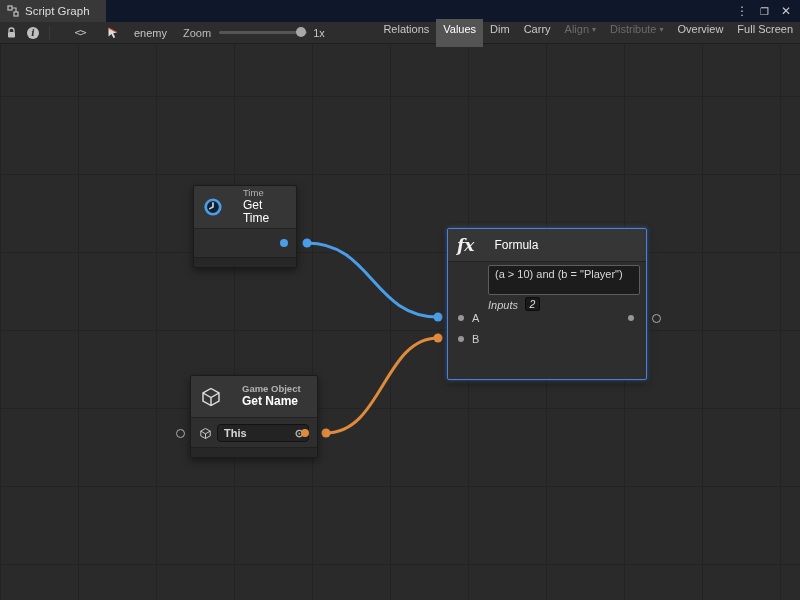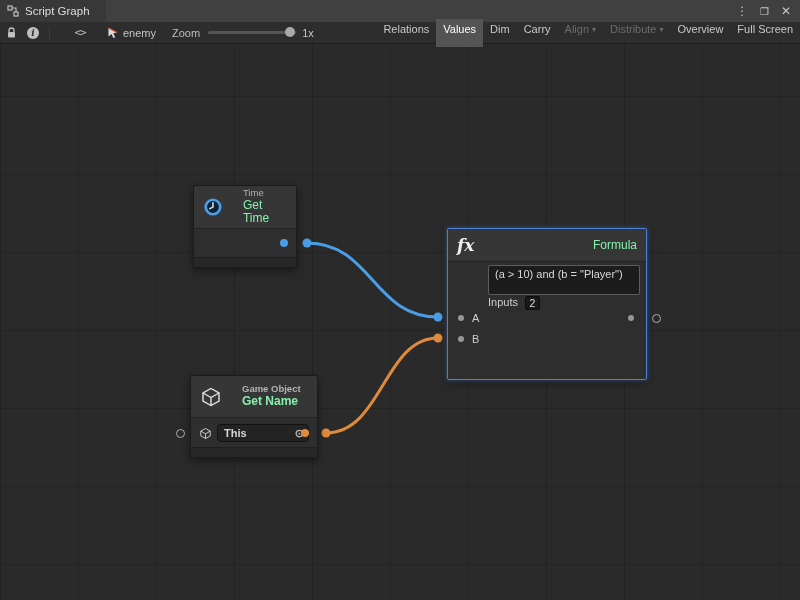--- a/index.html
+++ b/index.html
@@ -1,29 +1,29 @@
 <!DOCTYPE html>
 <html><head>
 <meta charset="utf-8">
 <style>
   * { margin:0; padding:0; box-sizing:border-box; }
   html,body { width:800px; height:600px; overflow:hidden; }
   body { position:relative; background:#2a2a2a; font-family:"Liberation Sans",sans-serif; -webkit-font-smoothing:antialiased; }
 
   
-  .titlebar { position:absolute; top:0; left:0; right:0; height:22px; background:#404040; display:flex; align-items:center; z-index:30; }
+  .titlebar { position:absolute; top:0; left:0; right:0; height:22px; background:#0f172a; display:flex; align-items:center; z-index:30; }
   .tab { height:22px; display:flex; align-items:center; gap:6px; padding:0 16px 0 7px; background:#383838; color:#dedede; font-size:11.5px; cursor:default; }
   .titlebar-right { margin-left:auto; display:flex; align-items:center; gap:12px; padding-right:9px; color:#c9c9c9; font-size:12px; }
   .titlebar-right span { cursor:default; }
 
   
   .toolbar { position:absolute; top:22px; left:0; right:0; height:22px; background:#2d2d2d; border-bottom:1px solid #1e1e1e; display:flex; align-items:center; font-size:11px; color:#c6c6c6; z-index:30; }
   .ticon { display:flex; align-items:center; justify-content:center; width:22px; height:22px; }
   .tdivider { width:1px; height:14px; background:#1d1d1d; border-right:1px solid #3a3a3a; margin:0 5px; }
-  .graph-ref { display:flex; align-items:center; gap:4px; margin-left:16px; }
+  .graph-ref { display:flex; align-items:center; gap:15px; margin-left:16px; }
   .zoom-label { margin-left:16px; color:#bdbdbd; }
   .zoom-track { position:relative; width:88px; height:3px; background:#555; border-radius:2px; margin:0 6px 0 8px; }
   .zoom-handle { position:absolute; top:-4px; right:1px; width:10px; height:10px; border-radius:50%; background:#a8a8a8; }
   .zoom-value { color:#c6c6c6; margin-right:4px; }
   .tspacer { flex:1; }
   .tbtn { height:28px; line-height:20px; padding:0 7px; color:#c8c8c8; white-space:nowrap; cursor:default; }
   .tbtn.selected { background:#545454; color:#ffffff; }
   .tbtn.disabled { color:#6b6b6b; }
   .tbtn .arrow { font-size:8px; margin-left:3px; vertical-align:1px; }
   .code-glyph { font-family:"DejaVu Sans Mono",monospace; font-size:11px; letter-spacing:-1px; color:#c0c0c0; }
@@ -39,38 +39,38 @@
     background-position:0 0, 0 52px;
     z-index:1; }
 
   .edges { position:absolute; top:0; left:0; width:800px; height:556px; z-index:2; }
 
   
   .node { position:absolute; background:#2c2c2c; border:1px solid #1b1b1b; border-radius:2px; box-shadow:0 3px 8px rgba(0,0,0,.45); z-index:5; }
   .node-header { display:flex; align-items:center; gap:20px; padding:16px 9px; background:#363636; border-bottom:1px solid #222; border-radius:2px 2px 0 0; }
   .node-titles { display:flex; flex-direction:column; line-height:1.15; }
   .node-category { font-size:9.5px; color:#b3b3b3; }
-  .node-title { font-size:12px; color:#86efac; }
+  .node-title { font-size:12px; color:#ffffff; }
   .node-footer { position:absolute; left:0; right:0; bottom:0; background:#272727; border-top:1px solid #1f1f1f; border-radius:0 0 2px 2px; }
 
   .node.get-time { left:193px; top:141px; width:104px; height:83px; }
   .node.get-time .node-header { height:43px; }
   .node.get-time .node-body { position:relative; height:29px; background:#2e2e2e; }
   .node.get-time .node-footer { height:10px; }
 
   .node.get-name { left:190px; top:331px; width:128px; height:83px;font-weight:bold; }
   .node.get-name .node-header { height:42px; }
   .node.get-name .node-body { position:relative; height:30px; background:#2e2e2e; display:flex; align-items:center; padding:0 8px; gap:5px; }
   .node.get-name .node-footer { height:10px; }
 
   .node.formula { left:447px; top:184px; width:200px; height:152px; background:#2e2e2e; border:1px solid #4b82d8; box-shadow:0 0 5px rgba(74,130,216,.55), 0 3px 8px rgba(0,0,0,.4); }
-  .node.formula .node-header { height:32px; background:#363636;justify-content:space-between; }
+  .node.formula .node-header { height:32px; background:#363636; }
   .fx-glyph { font-family:"DejaVu Serif",serif; font-style:italic; font-weight:bold; font-size:17px; color:#f0f0f0; line-height:1; }
   .expr-box { position:absolute; left:40px; top:36px; width:152px; min-height:30px; background:#1c1c1c; border:1px solid #5d5d5d; border-radius:2px; padding:2px 6px; font-size:11px; line-height:13px; color:#d8d8d8; }
-  .inputs-row { position:absolute; left:40px; top:67px; height:15px; display:flex; align-items:flex-start; font-size:11px; color:#cdcdcd; }
+  .inputs-row { position:absolute; left:40px; top:67px; height:15px; display:flex; align-items:flex-end; font-size:11px; color:#cdcdcd;font-style:italic; }
   .count-box { min-width:15px; height:14px; margin-left:7px; background:#191919; border:1px solid #0c0c0c; border-radius:2px; color:#dddddd; font-size:10.5px; text-align:center; line-height:13px; padding:0 2px; }
   .port-row { position:absolute; left:0; right:0; height:16px; display:flex; align-items:center; }
   .port-row .plabel { font-size:11px; color:#cfcfcf; margin-left:8px; }
   .row-a { top:81px; } .row-b { top:102px; }
 
   .dot { border-radius:50%; }
   .dot-gray  { width:6px; height:6px; background:#979797; }
   .dot-blue  { width:8px; height:8px; background:#4a9ee8; }
   .dot-orange{ width:8px; height:8px; background:#e08a3c; }
   .hollow { width:9px; height:9px; border:1.5px solid #ababab; border-radius:50%; background:transparent; position:absolute; }

